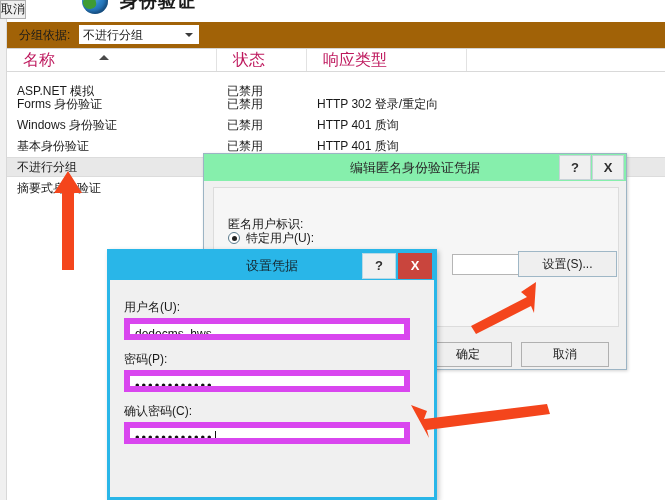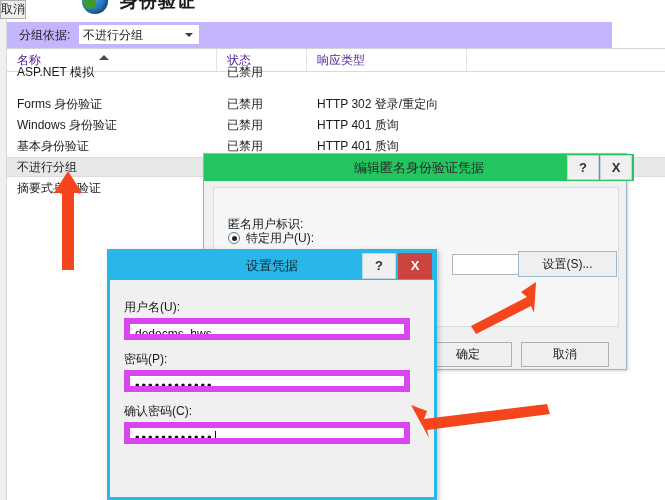--- a/index.html
+++ b/index.html
@@ -71,22 +71,22 @@
     left: 0; top: 0;
     width: 6px; height: 500px;
     background: #f0f0f0;
     border-right: 1px solid #d8d8d8;
   }
 
   
   .groupby-bar {
     position: absolute;
     left: 7px; top: 22px;
-    width: 605px; height: 26px;
-    background: #c4b5fd;
+    width: 658px; height: 26px;
+    background: #a16207;
   }
   .groupby-label {
     position: absolute;
     left: 12px; top: 5px;
     font-size: 12px;
     color: #1a1a1a;
     white-space: nowrap;
   }
   .groupby-combo {
     position: absolute;
@@ -124,24 +124,24 @@
     left: 0; top: 0;
     width: 658px; height: 22px;
     background: #ffffff;
     border-bottom: 1px solid #d9d9d9;
   }
   .lv-col {
     position: absolute;
     top: 0;
     height: 22px;
     line-height: 22px;
-    font-size: 12px;
-    color: #4c1d95;
+    font-size: 16px;
+    color: #be185d;
     border-right: 1px solid #e2e2e2;
-    padding-left: 10px;
+    padding-left: 16px;
     box-sizing: border-box;
     white-space: nowrap;
   }
   .lv-col.c0 { left: 0;   width: 210px; }
   .lv-col.c1 { left: 210px; width: 90px; }
   .lv-col.c2 { left: 300px; width: 160px; }
   .lv-col.c3 { left: 460px; width: 198px; border-right: none; }
   .sort-caret {
     position: absolute;
     left: 92px; top: 6px;
@@ -187,22 +187,21 @@
     left: 203px; top: 153px;
     width: 424px; height: 217px;
     background: #f0f0f0;
     border: 1px solid #9cb4c4;
     box-shadow: 1px 1px 3px rgba(0,0,0,0.18);
   }
   .dlg-outer .titlebar {
     position: absolute;
     left: 0; top: 0;
     width: 100%; height: 27px;
-    background: #22c55e;
-    padding-left: 8px;
+    background: #86efac;
   }
   .dlg-outer .title-text {
     position: absolute;
     left: 0; top: 0;
     width: 100%;
     line-height: 27px;
     text-align: center;
     font-size: 13px;
     color: #2a2a2a;
     white-space: nowrap;
@@ -411,21 +410,21 @@
 
   <div class="listview">
     <div class="lv-header">
       <div class="lv-col c0">名称</div>
       <div class="sort-caret"></div>
       <div class="lv-col c1">状态</div>
       <div class="lv-col c2">响应类型</div>
       <div class="lv-col c3"></div>
     </div>
 
-    <div class="lv-row" style="top:13px;">
+    <div class="lv-row" style="top:32px;">
       <div class="lv-cell c0">ASP.NET 模拟</div>
       <div class="lv-cell c1">已禁用</div>
       <div class="lv-cell c2"></div>
     </div>
     <div class="lv-row" style="top:45px;">
       <div class="lv-cell c0">Forms 身份验证</div>
       <div class="lv-cell c1">已禁用</div>
       <div class="lv-cell c2">HTTP 302 登录/重定向</div>
     </div>
     <div class="lv-row" style="top:66px;">

